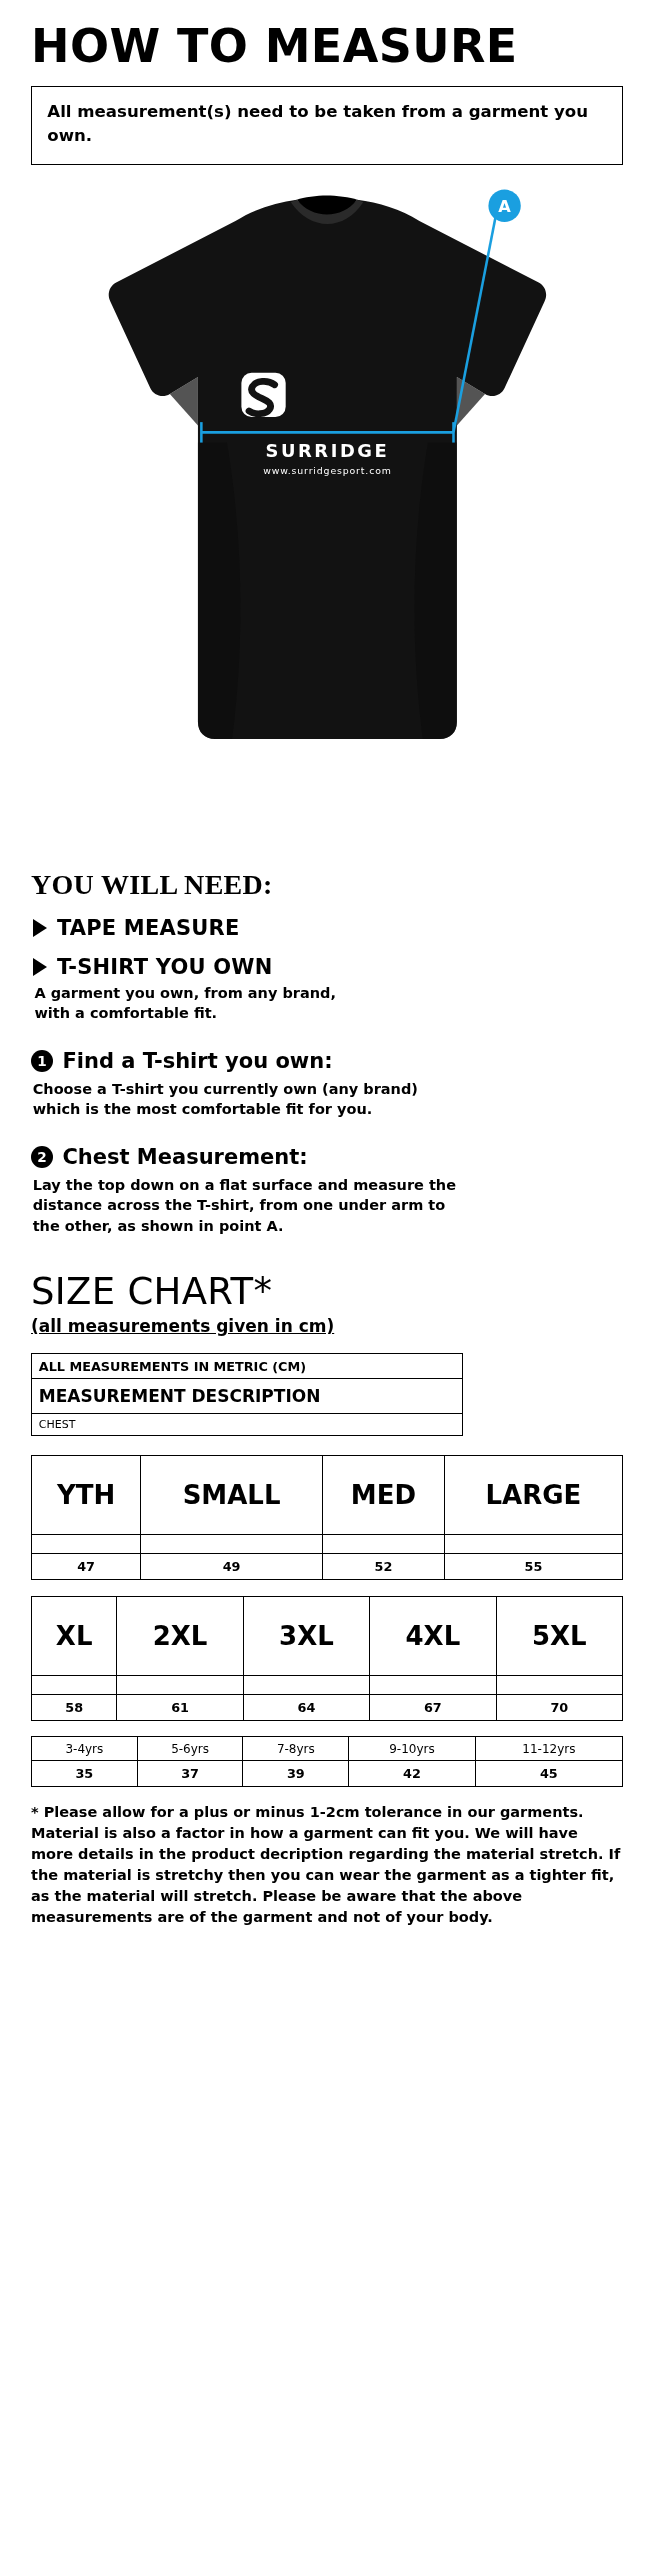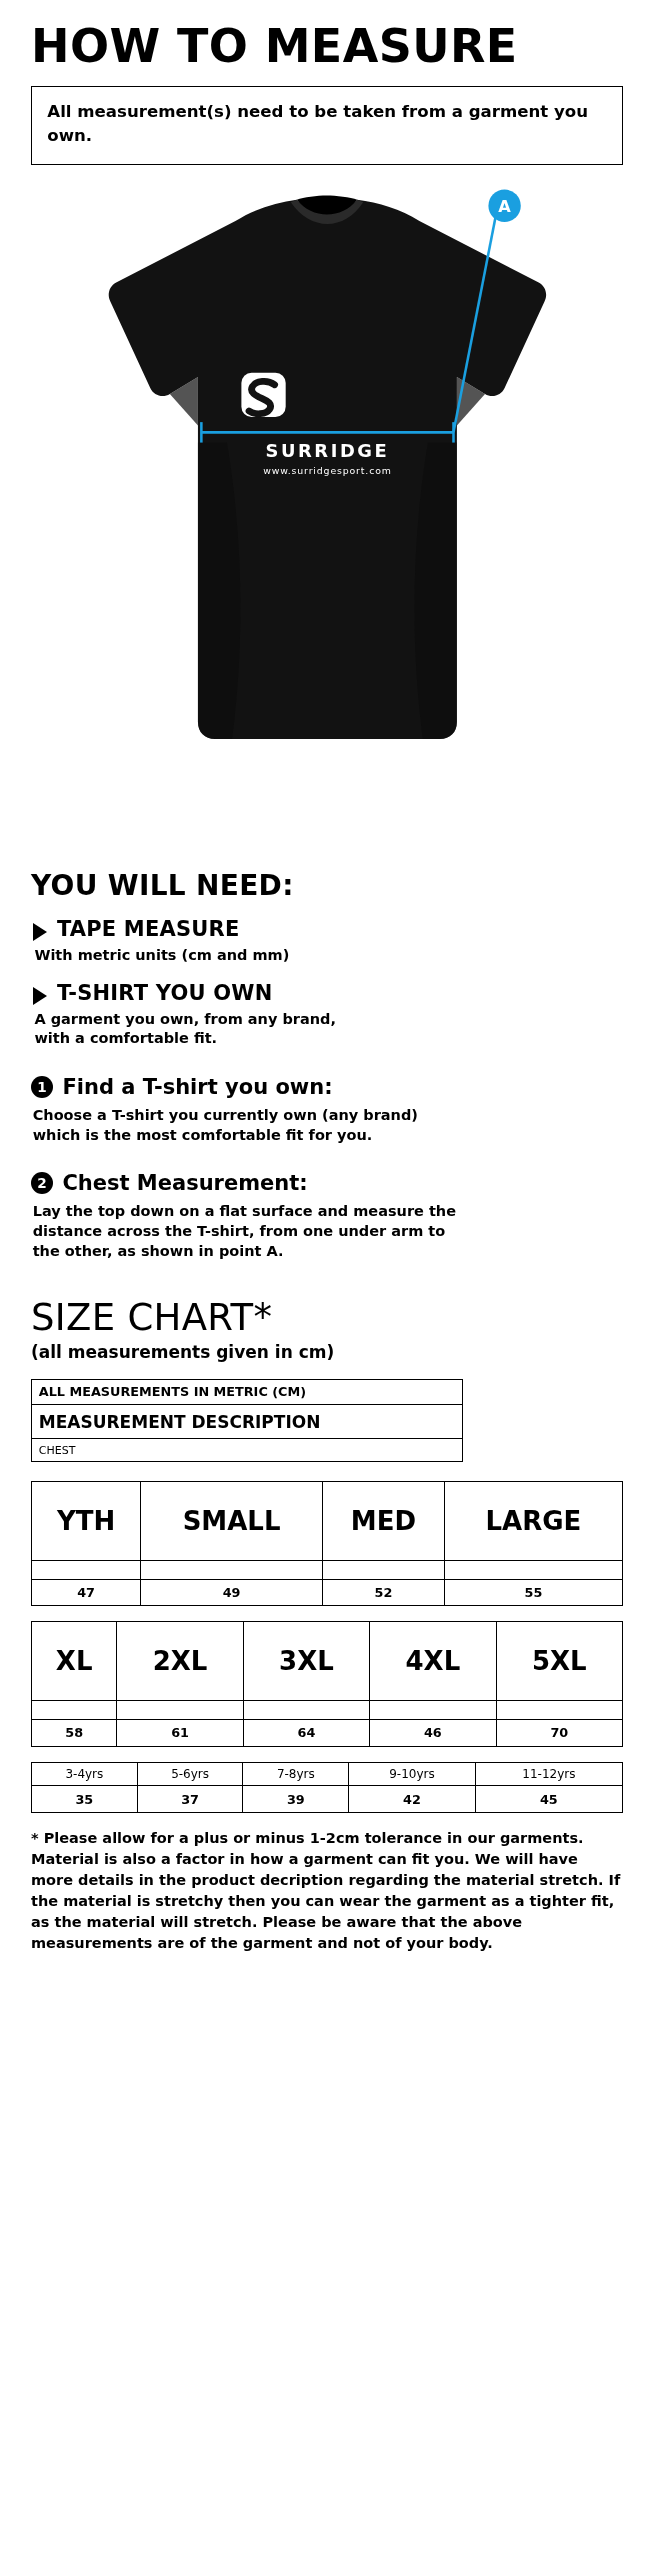--- a/index.html
+++ b/index.html
@@ -46,37 +46,39 @@
     margin-top: 22px;
   }
   .shirt-svg { display: block; margin: 0 auto; }
 
   
   .section-title {
     font-size: 28px;
     font-weight: bold;
     letter-spacing: 0.3px;
     margin: 0 0 15.3px 0;
+    font-family: Liberation Serif, serif;
   }
   .size-title {
     font-size: 37px;
     font-weight: normal;
     letter-spacing: 0.3px;
     margin: 34px 0 3.4px 0;
   }
   .size-sub {
     font-size: 17px;
     font-weight: bold;
     margin: 0 0 17px 0;
+    text-decoration: underline;
   }
 
   
   .need-row {
     display: flex;
-    align-items: flex-end;
+    align-items: center;
     gap: 10.2px;
     margin-top: 15.3px;
   }
   .tri {
     width: 0; height: 0;
     border-left: 14.5px solid #000;
     border-top: 9.4px solid transparent;
     border-bottom: 9.4px solid transparent;
     margin-left: 1.7px;
   }
@@ -204,21 +206,20 @@
       </g>
     </svg>
   </div>
 
   <h2 class="section-title">YOU WILL NEED:</h2>
 
   <div class="need-row">
     <span class="tri"></span>
     <span class="need-label">TAPE MEASURE</span>
   </div>
-  <div class="need-desc" style="white-space:pre-line">With metric units (cm and mm)</div>
 
   <div class="need-row">
     <span class="tri"></span>
     <span class="need-label">T-SHIRT YOU OWN</span>
   </div>
   <div class="need-desc" style="white-space:pre-line">A garment you own, from any brand,
 with a comfortable fit.</div>
 
   <div class="step-row">
     <span class="circ">1</span>
@@ -288,21 +289,21 @@
           <td></td>
           <td></td>
           <td></td>
           <td></td>
           <td></td>
         </tr>
     <tr class="val">
       <td>58</td>
       <td>61</td>
       <td>64</td>
-      <td>46</td>
+      <td>67</td>
       <td>70</td>
     </tr>
   </tbody>
     </table>
 
   <table class="size-table">
     <tbody>
     <tr class="sub">
       <td>3-4yrs</td>
       <td>5-6yrs</td>

